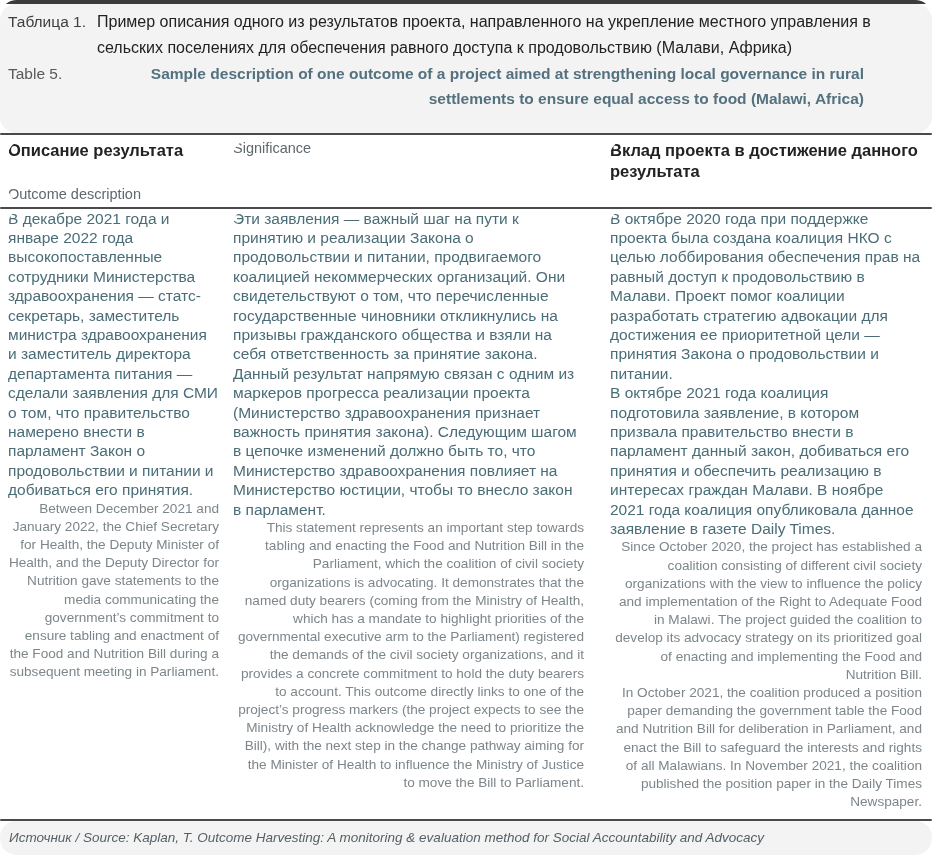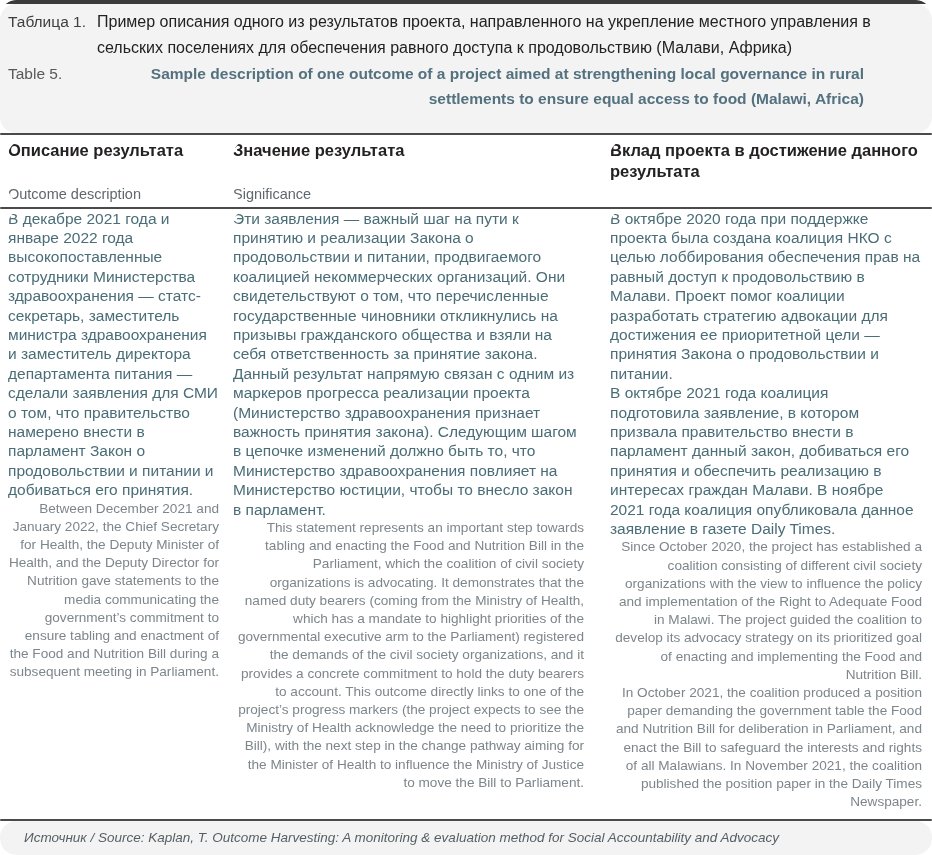--- a/index.html
+++ b/index.html
@@ -109,21 +109,21 @@
     white-space: pre-line;
     text-align: right;
   }
 
   
   .footer-band {
     background: #f3f3f3;
     height: 34px;
     display: flex;
     align-items: center;
-    padding: 0 24px;
+    padding: 0 9px;
   }
   .footer-text {
     font-size: 13.5px;
     font-style: italic;
     color: #555f64;
   }
 </style>
 </head>
 <body>
 
@@ -143,21 +143,20 @@
   </div>
 
   <div class="rule"></div>
 
   <div class="cols header-row">
     <div class="col-cell c1">
       <div class="col-header-ru">Описание результата</div>
       <div class="col-header-en">Outcome description</div>
     </div>
     <div class="col-cell c2">
-      <div class="col-header-ru">Значение результата</div>
       <div class="col-header-en">Significance</div>
     </div>
     <div class="col-cell c3">
       <div class="col-header-ru">Вклад проекта в достижение данного результата</div>
     </div>
   </div>
 
   <div class="rule-thin"></div>
 
   <div class="cols body-row">

